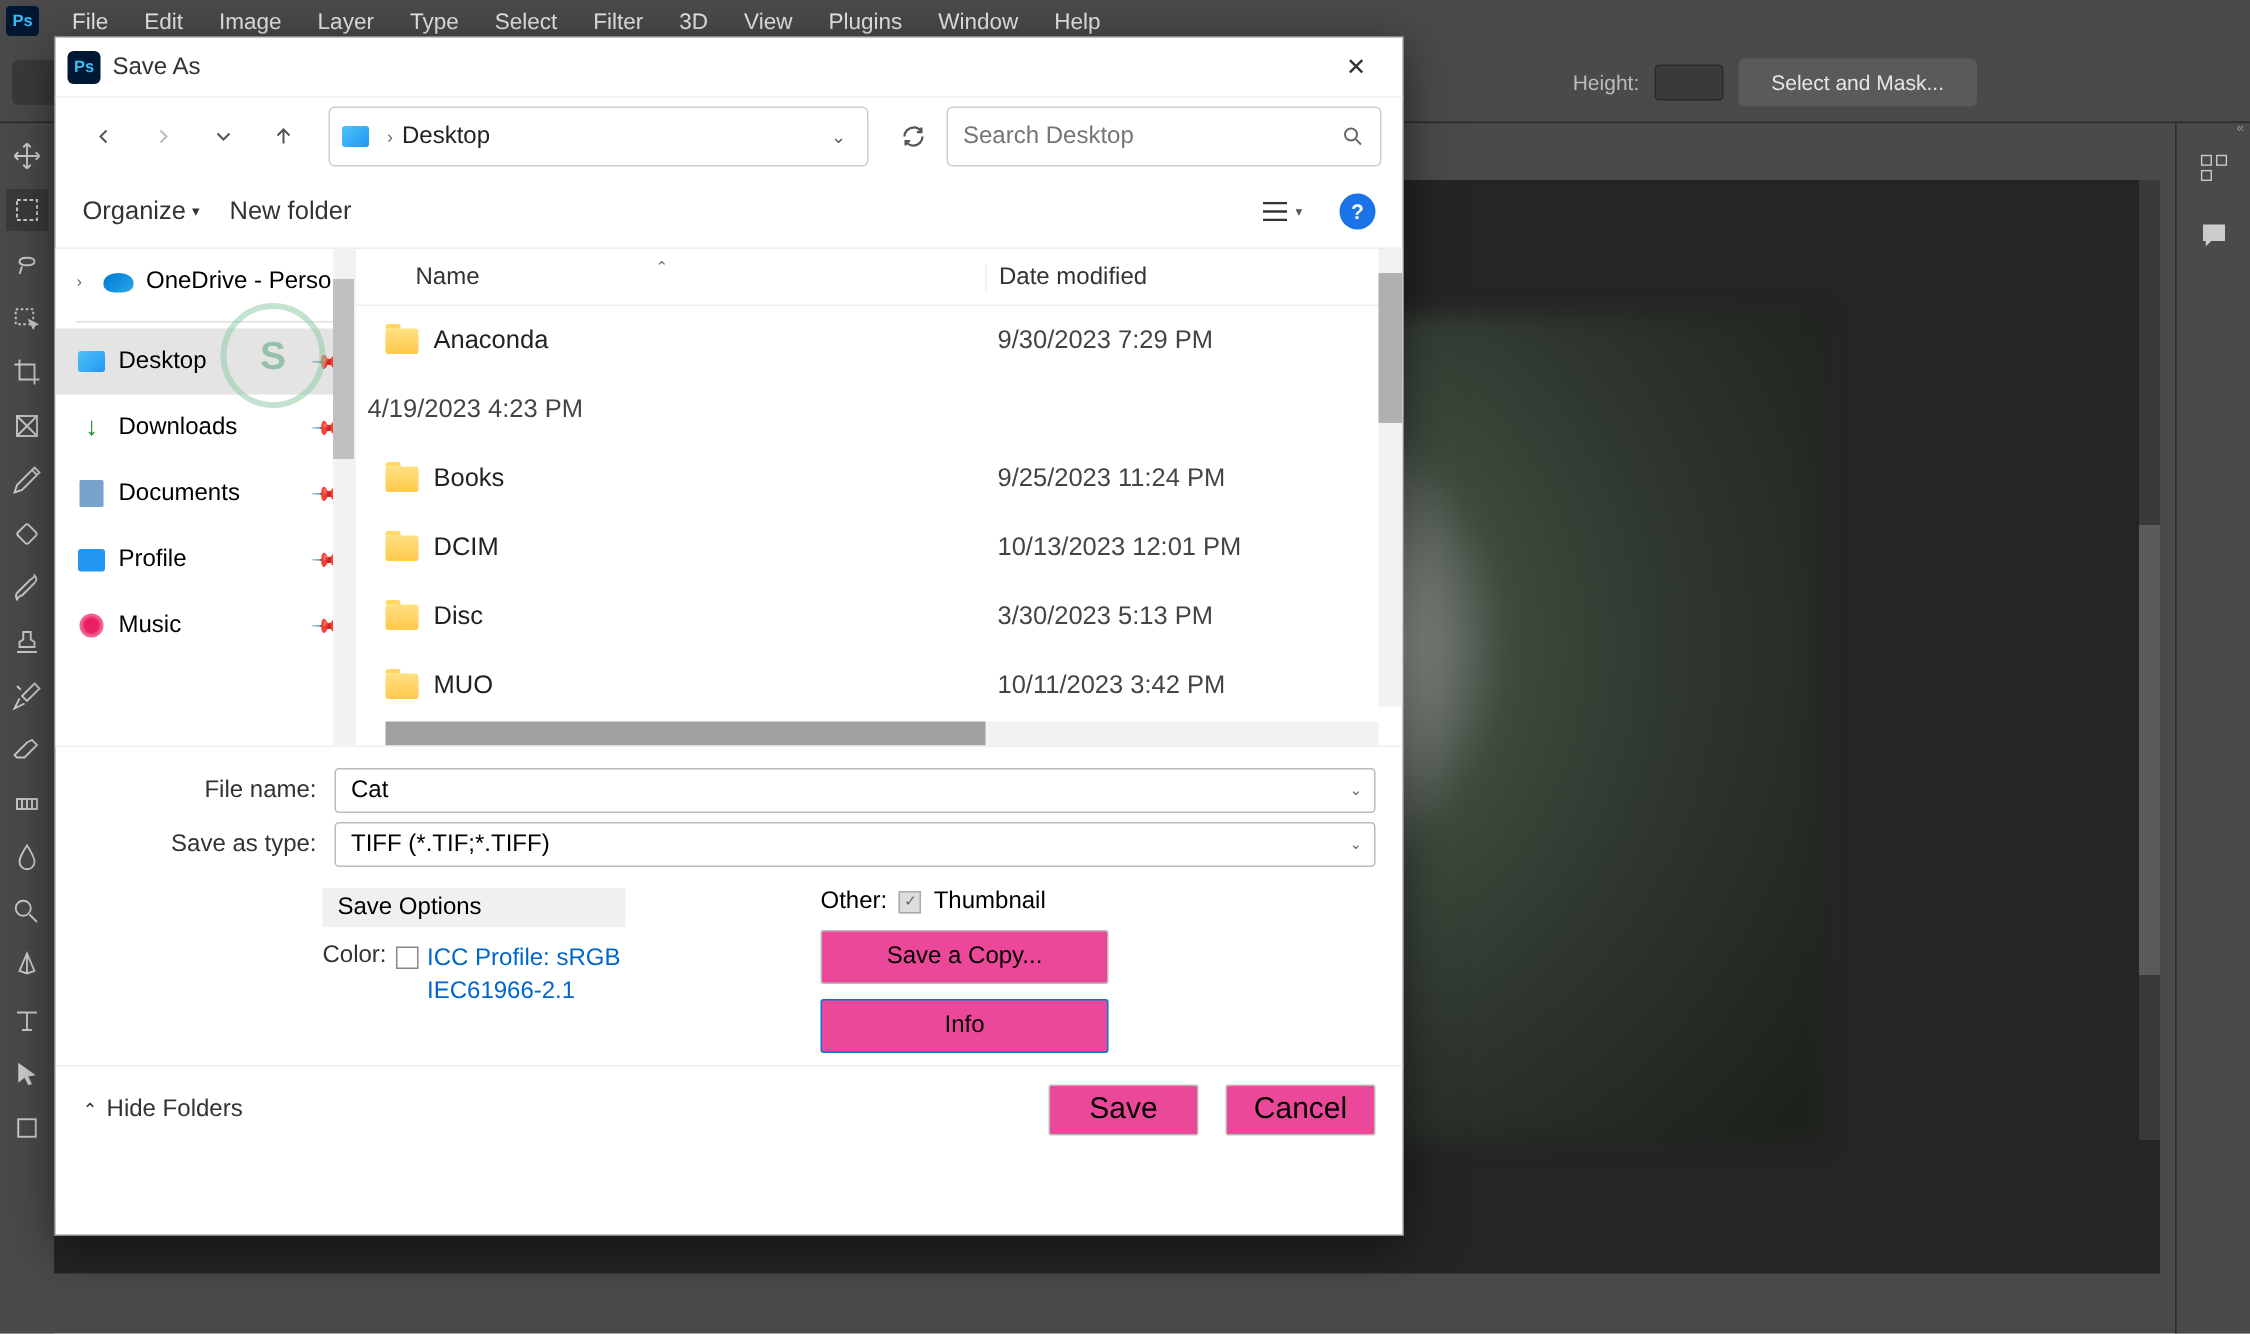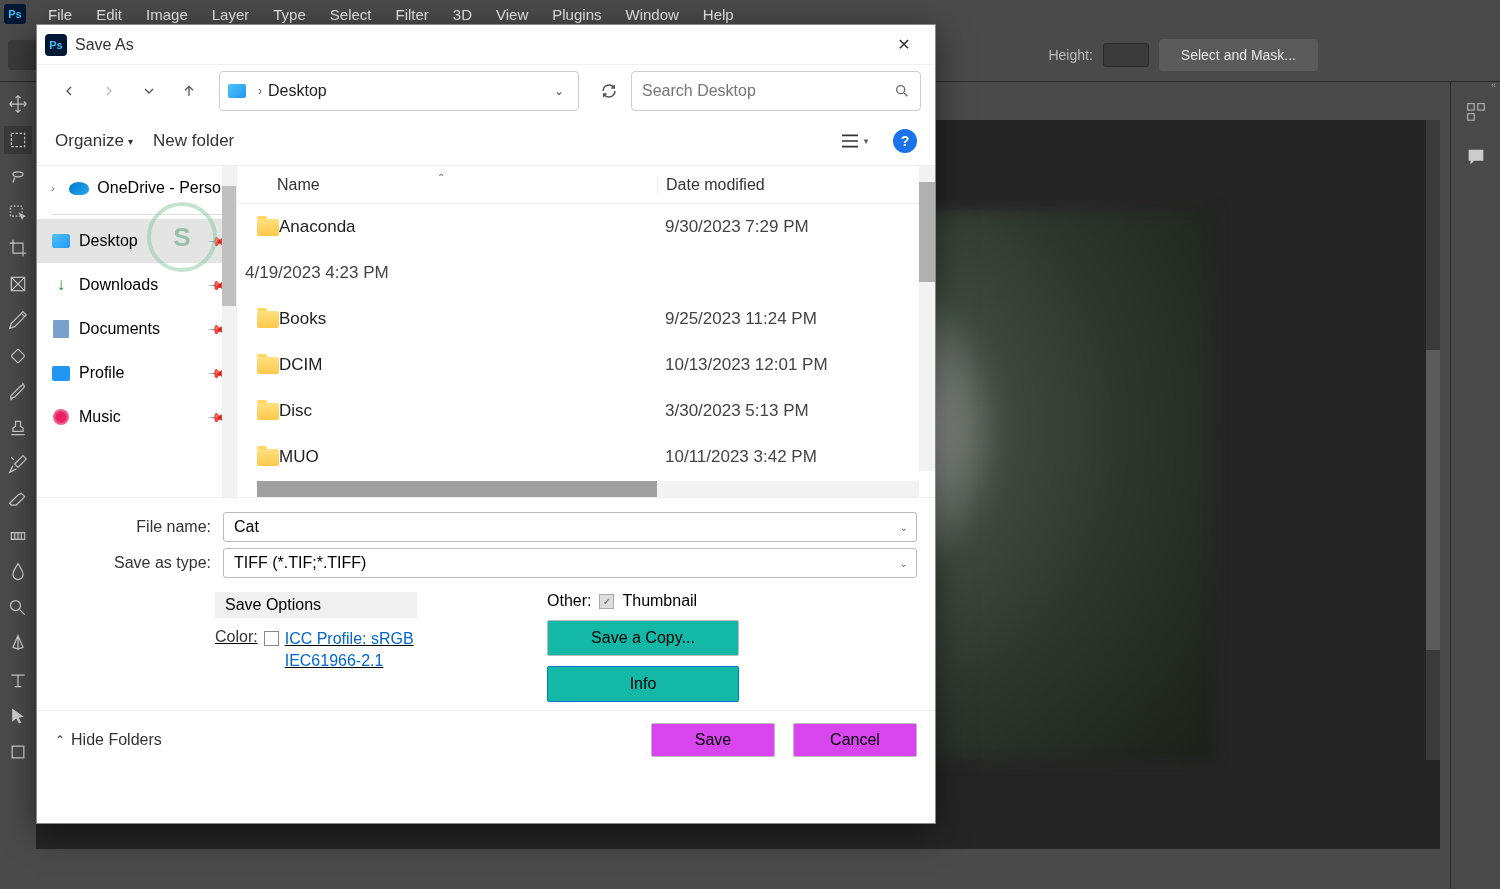--- a/index.html
+++ b/index.html
@@ -89,54 +89,54 @@
 .watermark { position: absolute; top: 36px; left: 110px; width: 70px; height: 70px; border: 4px solid #88c9a1; border-radius: 50%; opacity: 0.5; pointer-events: none; display:flex; align-items:center; justify-content:center; color:#4a9d6e; font-size:26px; font-weight:bold; }
 
 
 .filelist { flex: 1; display: flex; flex-direction: column; overflow: hidden; position: relative; }
 .filelist-header { height: 38px; display: flex; align-items: center; border-bottom: 1px solid #eee; font-size: 16px; color: #333; }
 .fh-name { flex: 0 0 420px; padding-left: 40px; position: relative; }
 .fh-sort { position: absolute; left: 200px; top: -4px; font-size: 10px; color: #666; }
 .fh-date { flex: 1; padding-left: 8px; border-left: 1px solid #eee; }
 .filelist-body { flex: 1; overflow: hidden; }
 .file-row { height: 46px; display: flex; align-items: center; font-size: 17px; color: #222; cursor: pointer; }
-.file-name { flex: 0 0 420px; padding-left: 20px; display: flex; align-items: center; }
+.file-name { flex: 0 0 420px; padding-left: 20px; display: flex; align-items: center; gap: 10px; }
 .folder-icon { width: 22px; height: 17px; background: linear-gradient(#ffe082,#ffc94a); border-radius: 2px; position: relative; }
 .folder-icon::before { content:''; position:absolute; top:-3px; left:0; width:10px; height:3px; background:#ffd761; border-radius:2px 2px 0 0; }
 .file-date { flex: 1; padding-left: 8px; color: #444; }
 .filelist-vscroll { position: absolute; right: 0; top: 0; width: 16px; bottom: 26px; background: #f2f2f2; }
 .filelist-vthumb { position: absolute; top: 16px; right:0; width: 16px; height: 100px; background: #b0b0b0; }
 .filelist-hscroll { position: absolute; left: 20px; right: 16px; bottom: 0; height: 16px; background: #f2f2f2; }
 .filelist-hthumb { position: absolute; left: 0; height: 16px; width: 400px; background: #a0a0a0; }
 
 
 .dlg-form { border-top: 1px solid #eee; padding: 14px 18px 8px; display: flex; flex-direction: column; gap: 6px; }
 .form-row { display: flex; align-items: center; gap: 8px; }
 .form-label { width: 160px; text-align: right; font-size: 16px; color: #333; padding-right: 4px; }
 .form-combo { flex: 1; height: 30px; border: 1px solid #bbb; border-radius: 3px; display: flex; align-items: center; padding: 0 10px; font-size: 16px; position: relative; background: #fff; }
 .form-combo-arrow { position: absolute; right: 8px; color: #666; font-size: 10px; }
 
 .save-opts-area { display: flex; padding: 8px 0 0 160px; gap: 130px; align-items: flex-start; }
 .save-opts-col { display: flex; flex-direction: column; gap: 6px; }
 .save-opts-header { background: #f0f0f0; padding: 4px 10px; font-size: 16px; margin-bottom: 4px; width: 202px; }
-.color-row { display: flex; align-items: flex-start; gap: 6px; font-size: 16px; text-decoration: underline; }
+.color-row { display: flex; align-items: flex-start; gap: 6px; font-size: 16px; }
 .color-label { color: #333; }
 .color-checkbox { width: 15px; height: 15px; border: 1px solid #888; margin-top: 3px; }
 .color-link { color: #0066cc; line-height: 1.4; }
 
 .other-col { display: flex; flex-direction: column; gap: 10px; }
 .other-row { display: flex; align-items: center; gap: 8px; font-size: 16px; }
 .other-check { width: 15px; height: 15px; background: #ddd; border: 1px solid #aaa; display: flex; align-items: center; justify-content: center; font-size: 10px; color: #666; }
-.opt-button { width: 192px; height: 36px; border: 1px solid #bbb; background: #14b8a6; font-size: 16px; cursor: pointer; border-radius: 2px; }
+.opt-button { width: 192px; height: 36px; border: 1px solid #bbb; background: #ec4899; font-size: 16px; cursor: pointer; border-radius: 2px; }
 .opt-button.info { border: 1.5px solid #0078d4; }
 
 
 .dlg-footer { height: 58px; border-top: 1px solid #eee; display: flex; align-items: center; padding: 0 18px; gap: 18px; }
 .hide-folders { display: flex; align-items: center; gap: 6px; font-size: 16px; color: #333; cursor: pointer; }
-.footer-btn { width: 124px; height: 34px; border: 1px solid #bbb; background: #d946ef; font-size: 16px; cursor: pointer; border-radius: 2px; }
+.footer-btn { width: 100px; height: 34px; border: 1px solid #bbb; background: #ec4899; font-size: 20px; cursor: pointer; border-radius: 2px; }
 .footer-spacer { flex: 1; }
 </style>
 </head>
 <body>
 
 <div class="ps-menubar">
   <span class="ps-logo">Ps</span>
   <span class="ps-menu-item">File</span>
   <span class="ps-menu-item">Edit</span>
   <span class="ps-menu-item">Image</span>

